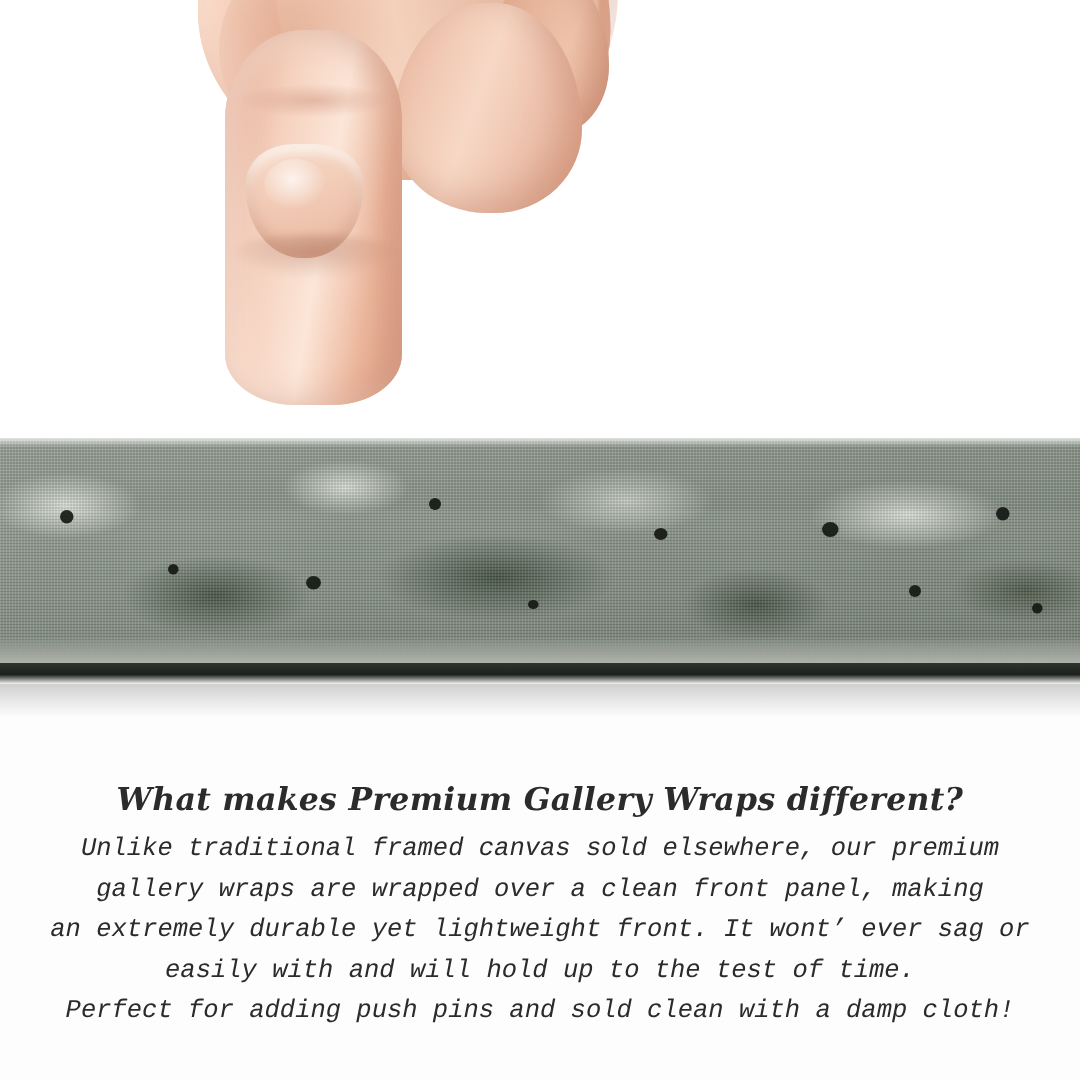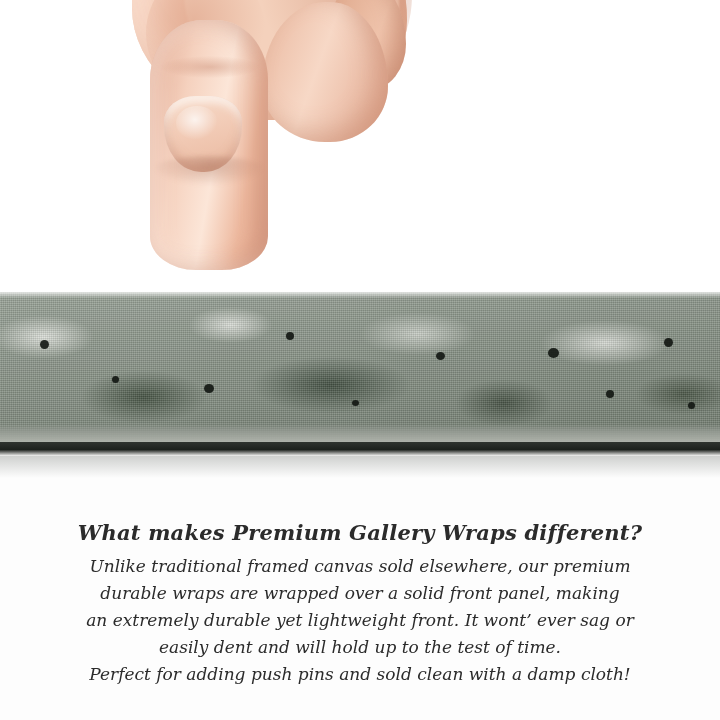--- a/index.html
+++ b/index.html
@@ -242,20 +242,21 @@
     font-size: 21px;
     font-weight: 700;
     letter-spacing: .2px;
     margin: 0 0 8px 0;
   }
   .caption-line {
     font-size: 17px;
     line-height: 27px;
     font-weight: 400;
     margin: 0;
+    font-family: Liberation Mono, monospace;
   }
 </style>
 </head>
 <body>
 
 <div id="scene">
 
   <div class="top-area">
     <div class="hand">
       <div class="knuckle-mass"></div>
@@ -287,19 +288,19 @@
     <div class="canvas-speck" style="left:688px; top:110px; width:7px;  height:7px;"></div>
     <div class="canvas-top-edge"></div>
     <div class="canvas-bottom-edge"></div>
   </div>
   <div class="canvas-bottom-dark"></div>
   <div class="strip-shadow"></div>
 
   <div class="caption">
     <p class="caption-title">What makes Premium Gallery Wraps different?</p>
     <p class="caption-line">Unlike traditional framed canvas sold elsewhere, our premium</p>
-    <p class="caption-line">durable wraps are wrapped over a solid front panel, making</p>
+    <p class="caption-line">gallery wraps are wrapped over a clean front panel, making</p>
     <p class="caption-line">an extremely durable yet lightweight front. It wont’ ever sag or</p>
-    <p class="caption-line">easily dent and will hold up to the test of time.</p>
+    <p class="caption-line">easily with and will hold up to the test of time.</p>
     <p class="caption-line">Perfect for adding push pins and sold clean with a damp cloth!</p>
   </div>
 
 </div>
 
 </body></html>

